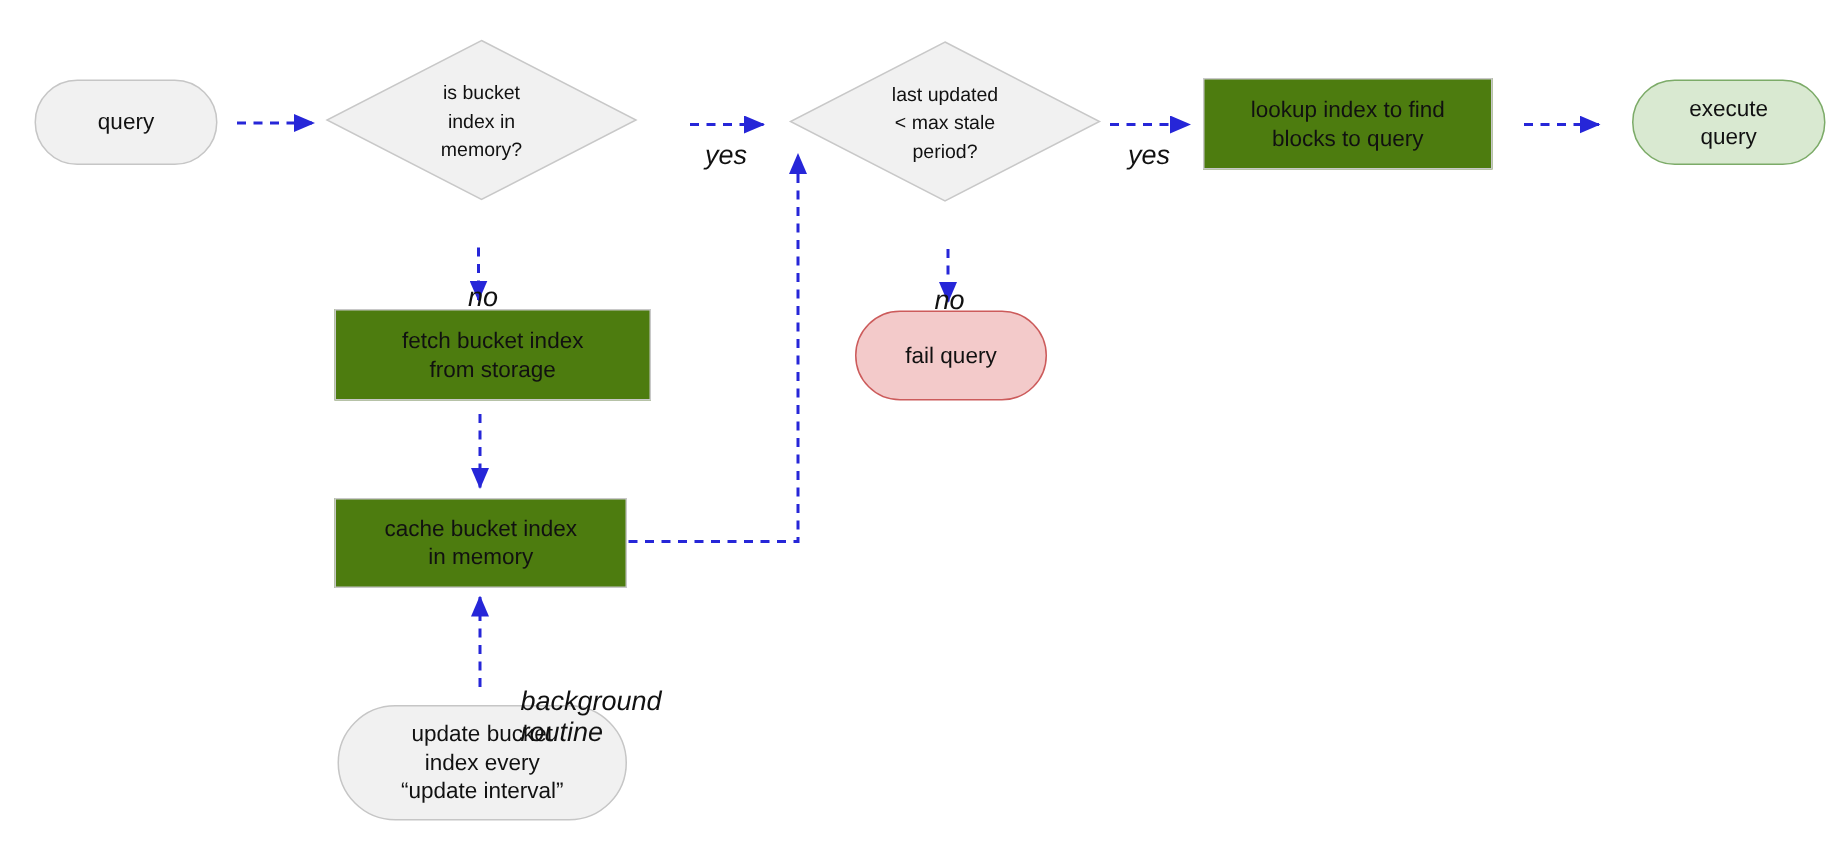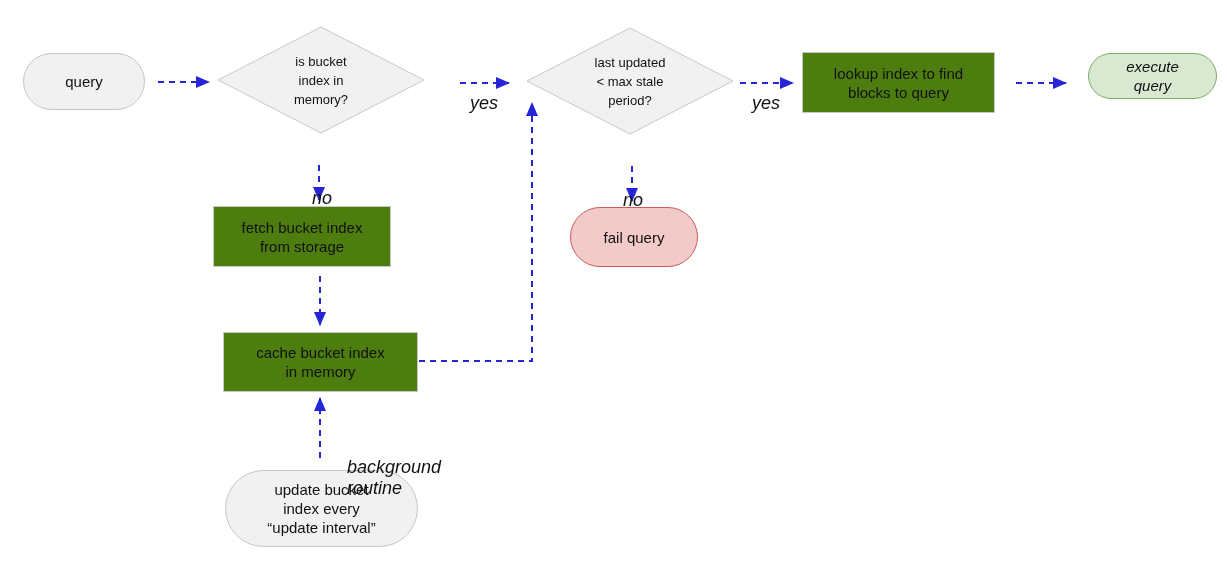--- a/index.html
+++ b/index.html
@@ -62,24 +62,24 @@
 index in
 memory?</div>
 
   <div class="dlabel" style="left:555px; top:53px; width:150px;">last updated
 &lt; max stale
 period?</div>
 
   <div class="node rect" style="left:802px; top:52px; width:193px; height:61px;">lookup index to find
 blocks to query</div>
 
-  <div class="node pill green" style="left:1088px; top:53px; width:129px; height:46px; border-radius:29px;font-style:italic;">execute
+  <div class="node pill green" style="left:1088px; top:53px; width:129px; height:57px; border-radius:29px;">execute
 query</div>
 
-  <div class="node rect" style="left:213px; top:206px; width:178px; height:61px;">fetch bucket index
+  <div class="node rect" style="left:223px; top:206px; width:211px; height:61px;">fetch bucket index
 from storage</div>
 
   <div class="node pill red" style="left:570px; top:207px; width:128px; height:60px; border-radius:30px;">fail query</div>
 
   <div class="node rect" style="left:223px; top:332px; width:195px; height:60px;">cache bucket index
 in memory</div>
 
   <div class="node pill" style="left:225px; top:470px; width:193px; height:77px; border-radius:39px;">update bucket
 index every
 “update interval”</div>

